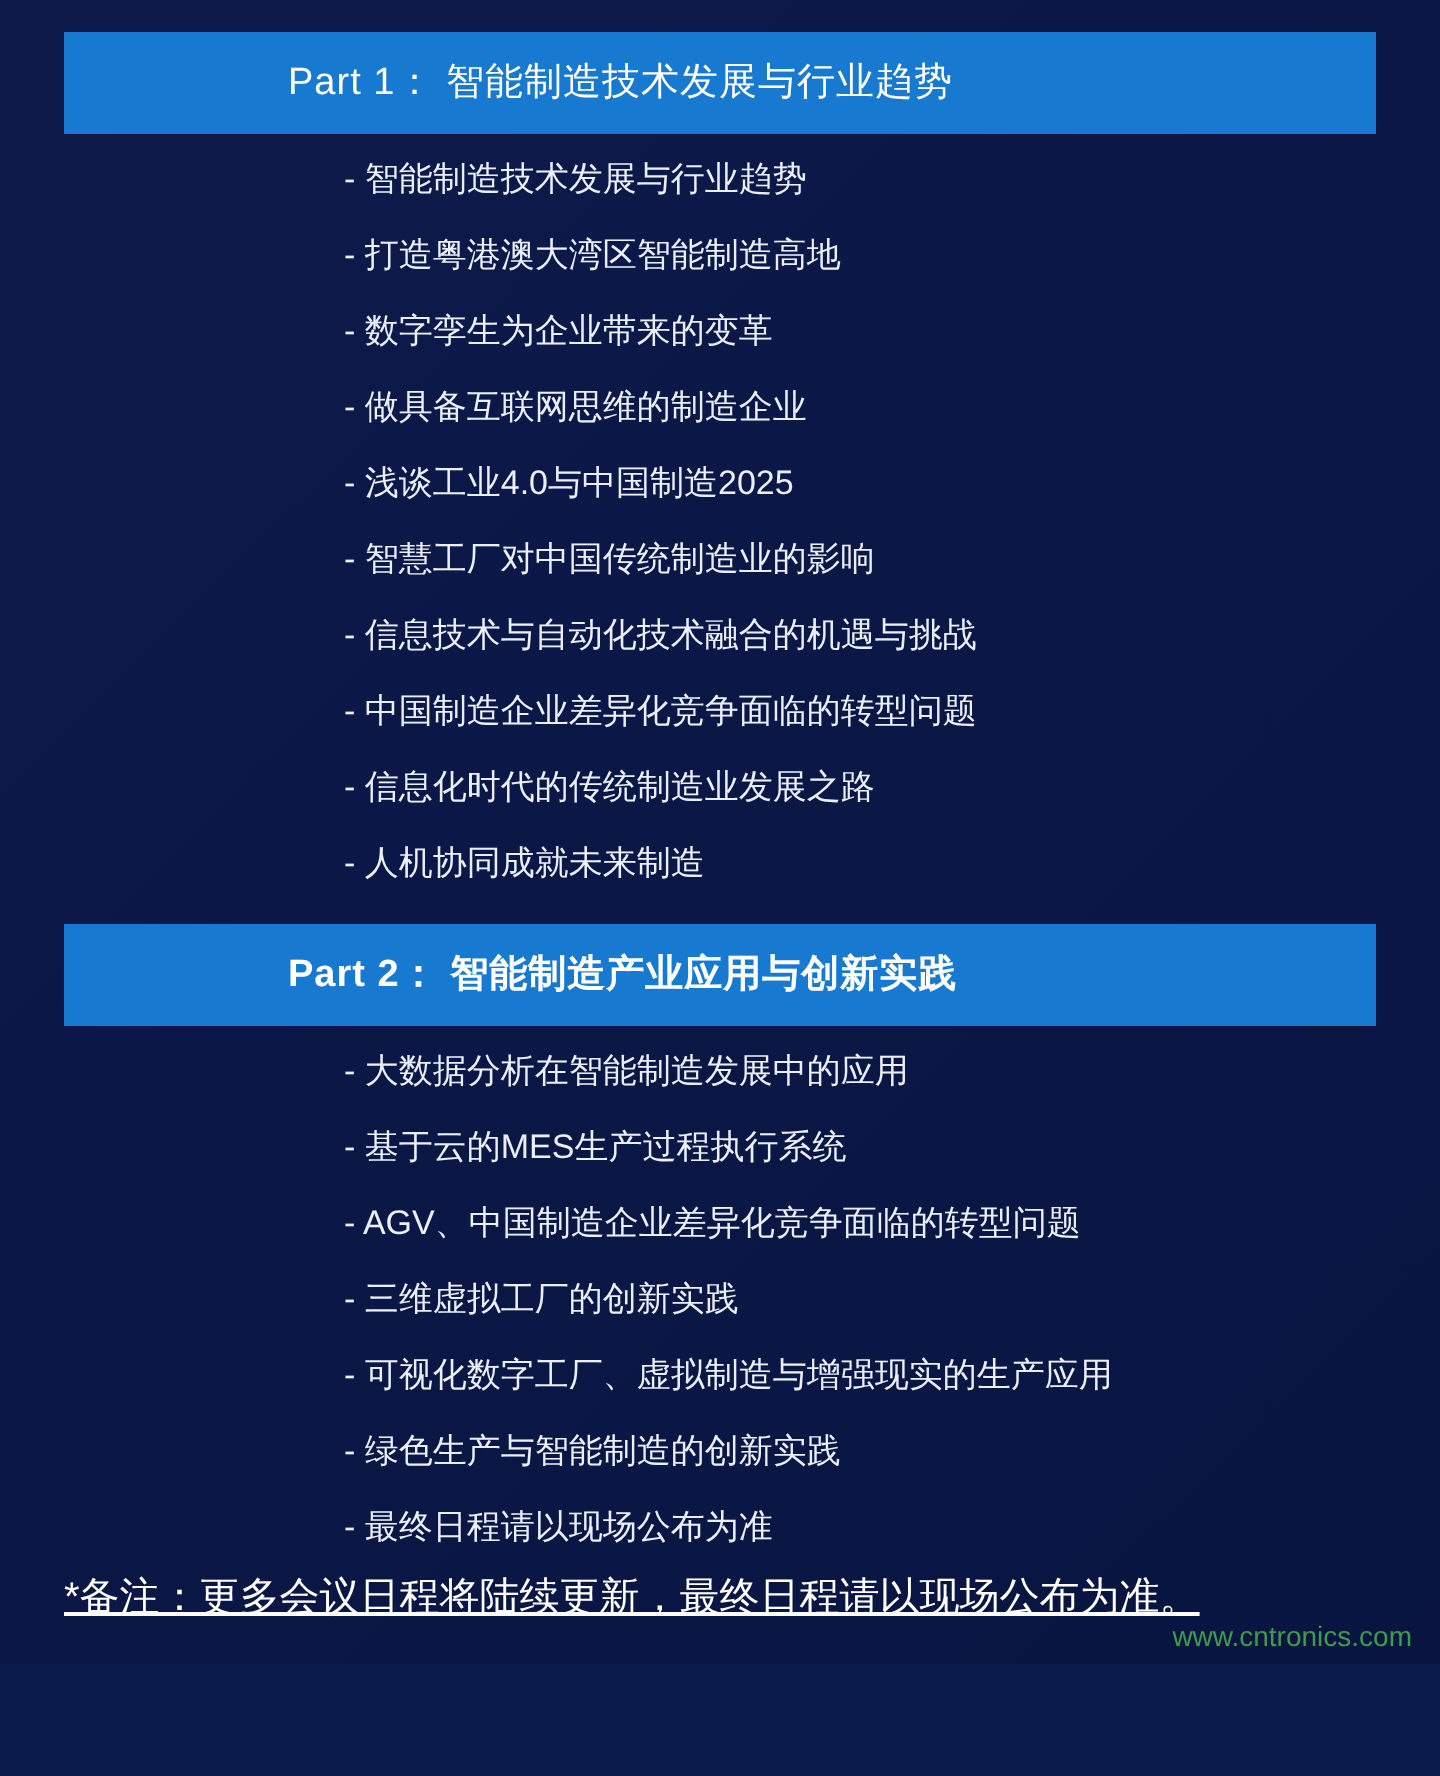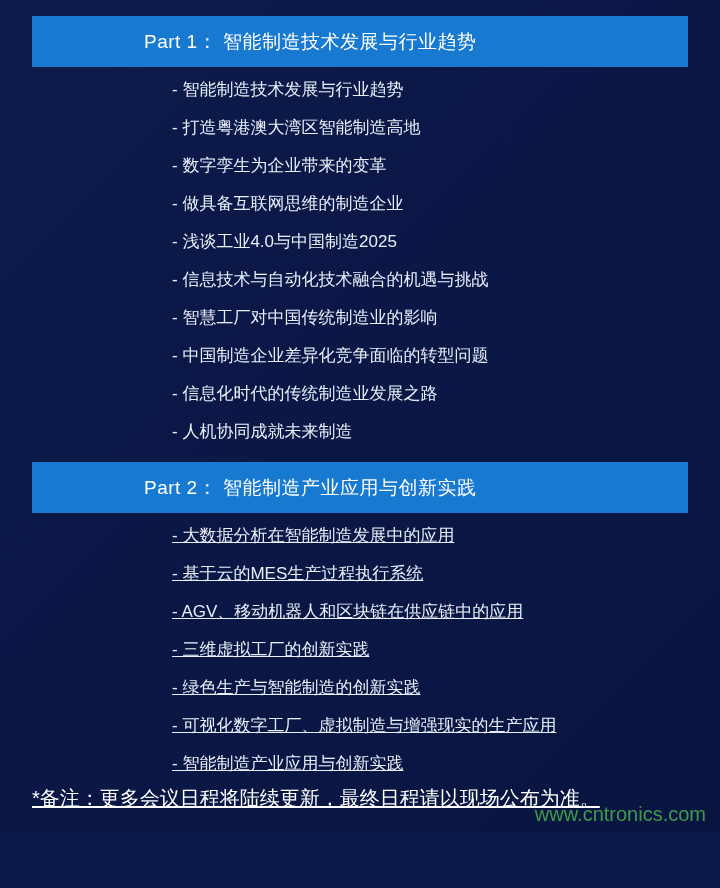--- a/index.html
+++ b/index.html
@@ -25,51 +25,51 @@
     background: #1879d0;
     color: #ffffff;
     font-size: 19px;
     line-height: 1;
     padding: 16px 0 16px 112px;
     letter-spacing: 0.5px;
     box-sizing: border-box;
   }
   .part-header.second {
     margin-top: 22px;
+    font-weight: bold;
   }
   .items {
     padding: 14px 0 0 0;
   }
   .item {
     color: #e9eef8;
     font-size: 17px;
     line-height: 1;
     padding: 0 0 0 140px;
     margin-bottom: 21px;
     white-space: nowrap;
   }
   .items.second .item {
     padding-left: 140px;
-    text-decoration: underline;
   }
   .footnote {
     position: absolute;
     left: 32px;
     bottom: 20px;
     color: #ffffff;
     font-size: 20px;
     white-space: nowrap;
     text-decoration: underline;
   }
   .watermark {
     position: absolute;
     right: 14px;
     bottom: 6px;
     color: #3fa34d;
-    font-size: 20px;
+    font-size: 14px;
     opacity: 0.95;
     font-family: "Liberation Sans", "DejaVu Sans", sans-serif;
   }
   .band-top {
     position: absolute;
     left: 0; right: 0; top: 0;
     height: 16px;
     background: transparent;
   }
 </style>
@@ -79,34 +79,34 @@
 <div class="page">
   <div class="band-top"></div>
 
   <div class="part-header">Part 1： 智能制造技术发展与行业趋势</div>
   <div class="items">
     <div class="item">- 智能制造技术发展与行业趋势</div>
     <div class="item">- 打造粤港澳大湾区智能制造高地</div>
     <div class="item">- 数字孪生为企业带来的变革</div>
     <div class="item">- 做具备互联网思维的制造企业</div>
     <div class="item">- 浅谈工业4.0与中国制造2025</div>
+    <div class="item">- 智慧工厂对中国传统制造业的影响</div>
     <div class="item">- 信息技术与自动化技术融合的机遇与挑战</div>
-    <div class="item">- 智慧工厂对中国传统制造业的影响</div>
     <div class="item">- 中国制造企业差异化竞争面临的转型问题</div>
     <div class="item">- 信息化时代的传统制造业发展之路</div>
     <div class="item">- 人机协同成就未来制造</div>
   </div>
 
   <div class="part-header second">Part 2： 智能制造产业应用与创新实践</div>
   <div class="items second">
     <div class="item">- 大数据分析在智能制造发展中的应用</div>
     <div class="item">- 基于云的MES生产过程执行系统</div>
-    <div class="item">- AGV、移动机器人和区块链在供应链中的应用</div>
+    <div class="item">- AGV、中国制造企业差异化竞争面临的转型问题</div>
     <div class="item">- 三维虚拟工厂的创新实践</div>
+    <div class="item">- 可视化数字工厂、虚拟制造与增强现实的生产应用</div>
     <div class="item">- 绿色生产与智能制造的创新实践</div>
-    <div class="item">- 可视化数字工厂、虚拟制造与增强现实的生产应用</div>
-    <div class="item">- 智能制造产业应用与创新实践</div>
+    <div class="item">- 最终日程请以现场公布为准</div>
 
   </div>
 
   <div class="footnote">*备注：更多会议日程将陆续更新，最终日程请以现场公布为准。</div>
   <div class="watermark">www.cntronics.com</div>
 </div>
 
 </body></html>

